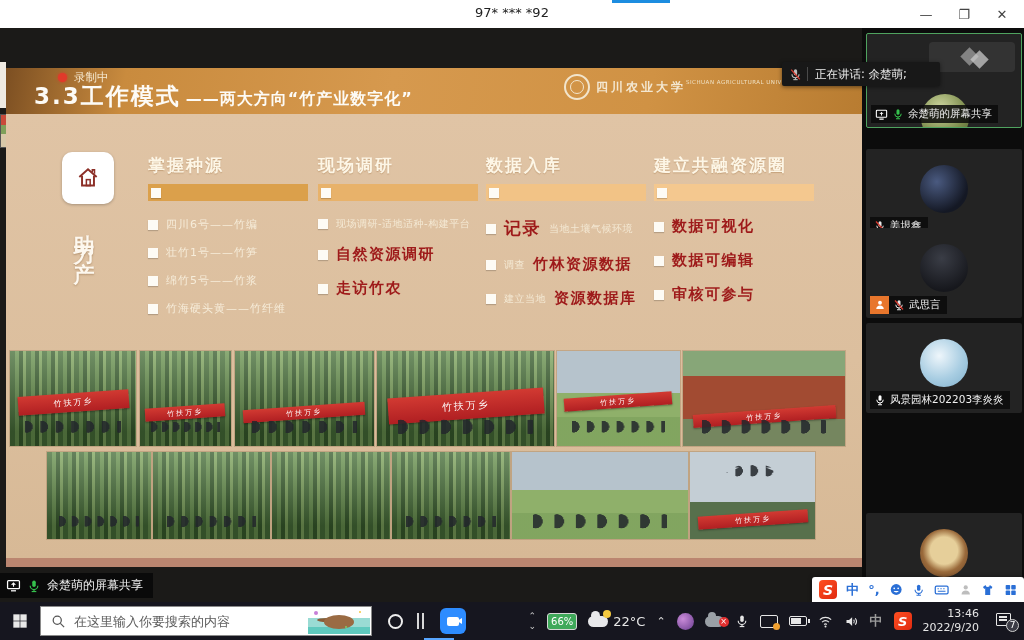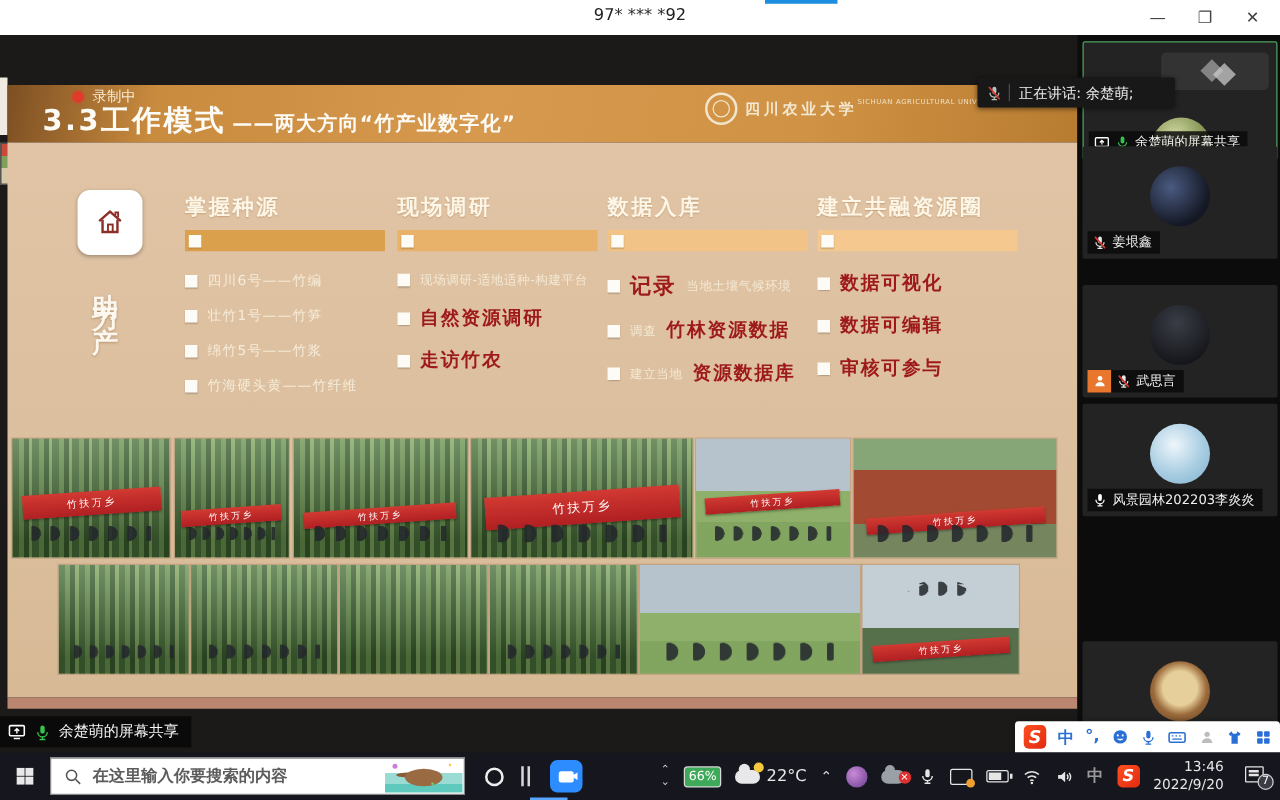--- a/index.html
+++ b/index.html
@@ -103,21 +103,21 @@
      color:#fff; font-weight:800; font-style:italic; font-size:14px; display:flex; align-items:center; justify-content:center; }
   .ime .b { color:#2a6fd6; font-size:13px; font-weight:700; }
 
   
   .taskbar { position:absolute; left:0; top:602px; width:1024px; height:38px; background:#16161f; z-index:8;
      display:flex; align-items:center; }
   .tb-start { width:40px; height:38px; display:flex; align-items:center; justify-content:center; }
   .searchbox { position:relative; width:332px; height:30px; background:#fff; border:1px solid #8a8a8a;
      display:flex; align-items:center; padding-left:10px; gap:8px; }
   .searchbox input { border:none; outline:none; font-size:13px; color:#7f1d1d; width:210px; background:transparent;
-     font-family:"DejaVu Sans","Liberation Sans",sans-serif;font-weight:bold; }
+     font-family:"DejaVu Sans","Liberation Sans",sans-serif; }
   .searchbox input::placeholder { color:#5c5c5c; }
   .otter { position:absolute; right:1px; top:1px; width:62px; height:26px; overflow:hidden;
      background:linear-gradient(180deg,#ffffff 0 40%,#9adbd4 40% 75%,#5fc9be 75%); }
   .otter:before { content:""; position:absolute; left:16px; top:7px; width:30px; height:14px; border-radius:50%;
      background:#9a6b43; box-shadow:-12px -2px 0 -5px #8a5d38; }
   .otter:after { content:""; position:absolute; left:6px; top:3px; width:4px; height:4px; border-radius:50%; background:#c77fd8;
      box-shadow:44px -1px 0 -1px #f5c93f, 30px 14px 0 -1px #7bd06a; }
   .cortana { width:15px; height:15px; border-radius:50%; border:2px solid #eee; margin:0 14px 0 16px; }
   .tview { display:flex; gap:3px; margin-right:16px; }
   .tview i { width:2px; height:16px; background:#d8d8d8; }
@@ -405,21 +405,21 @@
               <use href="#sym-share"></use>
             </svg>
           <svg class="ic" width="12" height="12" style="color:#35c24d">
               <use href="#sym-mic"></use>
             </svg>
           <span>余楚萌的屏幕共享</span>
         </div>
       </div>
     </div>
 
-    <div class="tile" style="top:89px">
+    <div class="tile" style="top:121px">
       <div class="avatar" style="background:radial-gradient(circle at 35% 35%,#4a5a80,#141824 70%)"></div>
       <div class="chip-row">
           <div class="chip">
         <span style="position:relative;display:inline-flex">
               <svg class="ic" width="12" height="12" style="color:#e8e8e8">
                 <use href="#sym-mic"></use>
               </svg>
               <svg class="ic" width="12" height="12" style="position:absolute;left:0;top:0">
                 <use href="#sym-slash"></use>
               </svg>

